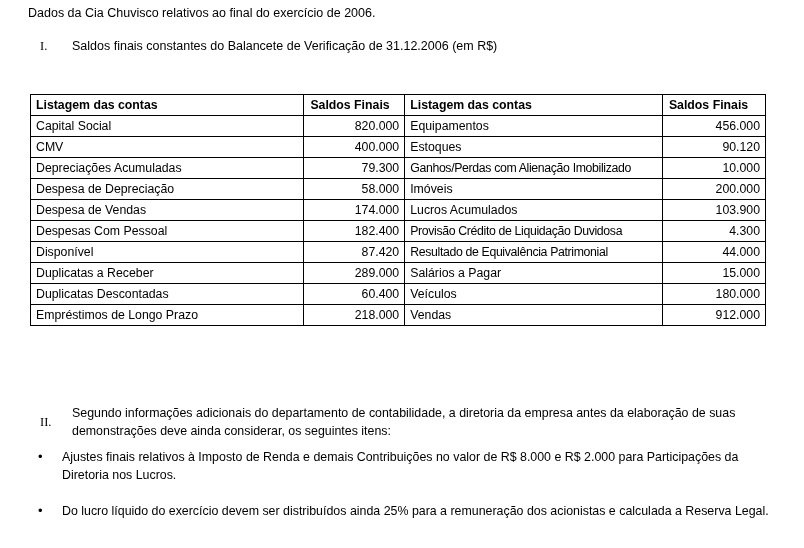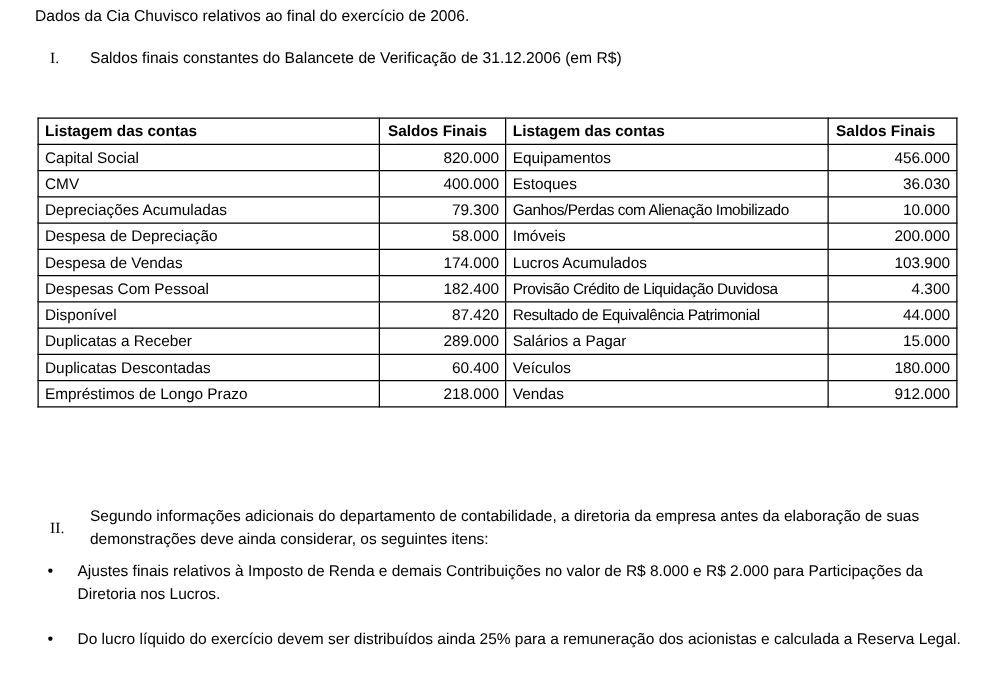--- a/index.html
+++ b/index.html
@@ -160,21 +160,21 @@
         <tr>
           <td class="cell-name">Capital Social</td>
           <td class="cell-value">820.000</td>
           <td class="cell-name">Equipamentos</td>
           <td class="cell-value">456.000</td>
         </tr>
         <tr>
           <td class="cell-name">CMV</td>
           <td class="cell-value">400.000</td>
           <td class="cell-name">Estoques</td>
-          <td class="cell-value">36.030</td>
+          <td class="cell-value">90.120</td>
         </tr>
         <tr>
           <td class="cell-name">Depreciações Acumuladas</td>
           <td class="cell-value">79.300</td>
           <td class="cell-name tight">Ganhos/Perdas com Alienação Imobilizado</td>
           <td class="cell-value">10.000</td>
         </tr>
         <tr>
           <td class="cell-name">Despesa de Depreciação</td>
           <td class="cell-value">58.000</td>

